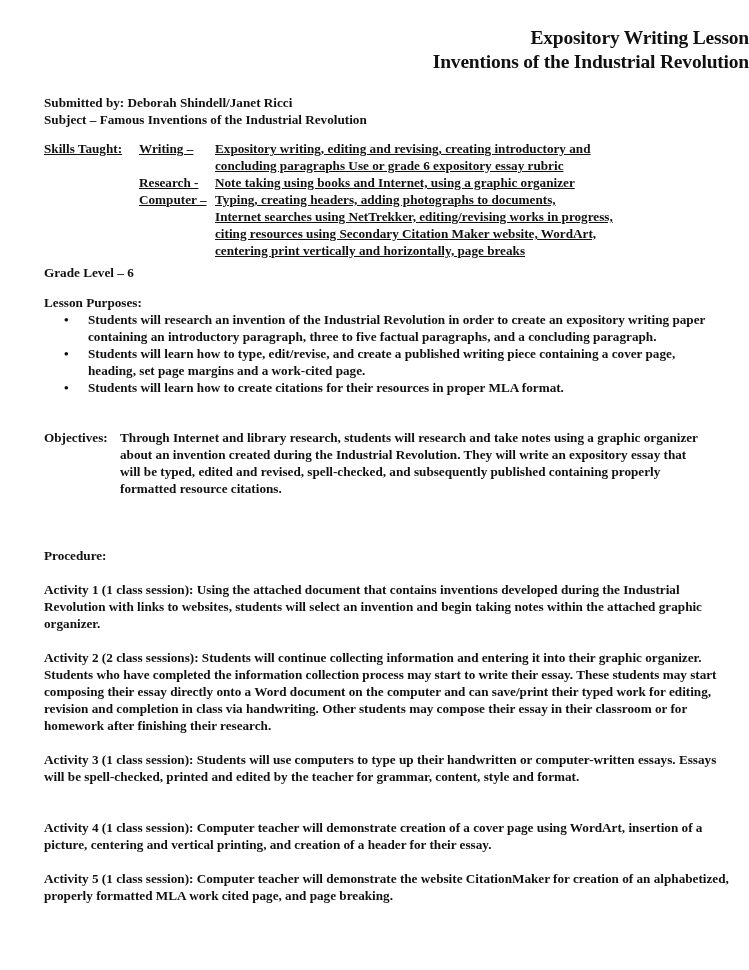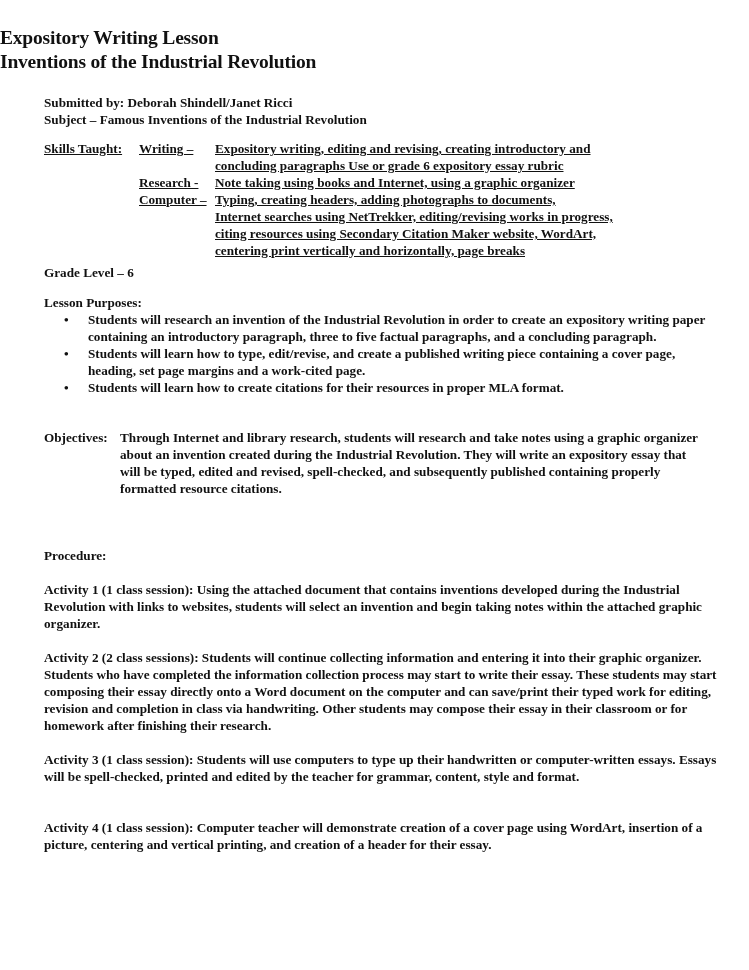--- a/index.html
+++ b/index.html
@@ -3,21 +3,21 @@
   <meta charset="utf-8">
   <style>
     html, body { margin: 0; padding: 0; background: #ffffff; }
     body {
       width: 749px; height: 970px; overflow: hidden;
       font-family: "Liberation Serif", "DejaVu Serif", serif;
       font-weight: bold; color: #111111;
       font-size: 13.2px; line-height: 17px;
     }
     .page { position: relative; width: 749px; height: 970px; }
-    .title-block { position: absolute; top: 26px; left: 0; width: 749px; text-align: left; }
+    .title-block { position: absolute; top: 26px; left: 0; width: 749px; text-align: right; }
     .title-line { font-size: 19.5px; line-height: 24px; letter-spacing: -0.2px; }
     .abs { position: absolute; left: 44px; width: 690px; }
     p { margin: 0; }
     .skills { position: absolute; top: 140px; left: 44px; width: 690px; text-decoration: underline; }
     .skill-row { display: flex; }
     .skill-lead { width: 95px; flex: none; }
     .skill-cat { width: 76px; flex: none; }
     .skill-text { flex: 1; }
     .skill-row.sub .skill-lead { width: 95px; }
     ul.purposes { margin: 0; padding: 0; list-style: none; }
@@ -84,14 +84,15 @@
     <span class="obj-text">Through Internet and library research, students will research and take notes using a graphic organizer about an invention created during the Industrial Revolution.  They will write an expository essay that will be typed, edited and revised, spell-checked, and subsequently published containing properly formatted resource citations.</span>
   </div>
 
 
   <p class="abs" style="top:547px;">Procedure:</p>
 
   <p class="abs" style="top:581px;">Activity 1 (1 class session): Using the attached document that contains inventions developed during the Industrial Revolution with links to websites, students will select an invention and begin taking notes within the attached graphic organizer.</p>
   <p class="abs" style="top:649px;">Activity 2 (2 class sessions): Students will continue collecting information and entering it into their graphic organizer.  Students who have completed the information collection process may start to write their essay.  These students may start composing their essay directly onto a Word document on the computer and can save/print their typed work for editing, revision and completion in class via handwriting.  Other students may compose their essay in their classroom or for homework after finishing their research.</p>
   <p class="abs" style="top:751px;">Activity 3 (1 class session): Students will use computers to type up their handwritten or computer-written essays. Essays will be spell-checked, printed and edited by the teacher for grammar, content, style and format.</p>
   <p class="abs" style="top:819px;">Activity 4 (1 class session): Computer teacher will demonstrate creation of a cover page using WordArt, insertion of a picture, centering and vertical printing, and creation of a header for their essay.</p>
+  <p class="abs" style="top:870px;">Activity 5 (1 class session): Computer teacher will demonstrate the website CitationMaker for creation of an alphabetized, properly formatted MLA work cited page, and page breaking.</p>
 
 </div>
 
 </body></html>

